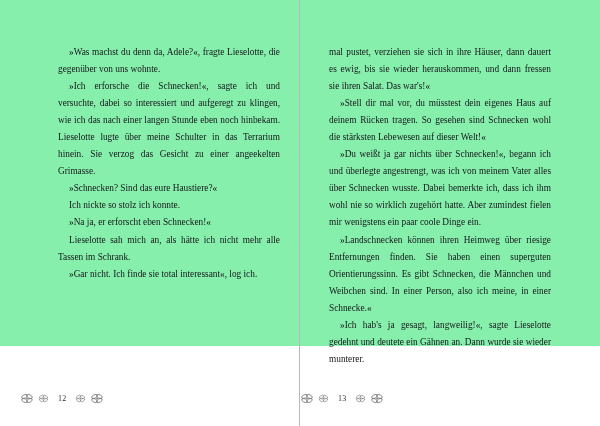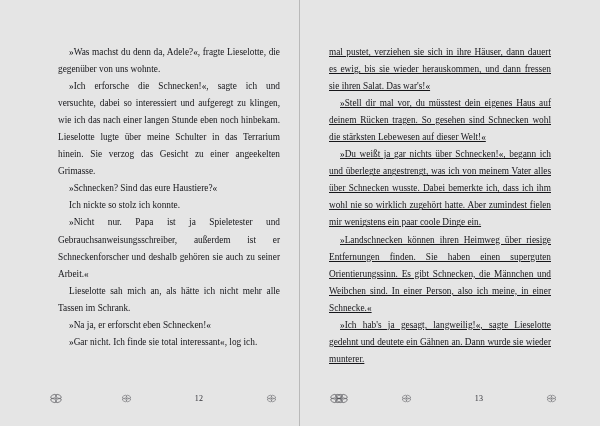--- a/index.html
+++ b/index.html
@@ -10,22 +10,22 @@
     width: 600px;
     height: 426px;
     background: #ffffff;
     font-family: "Liberation Serif", "DejaVu Serif", serif;
     overflow: hidden;
   }
 
   .spread {
     position: relative;
     width: 600px;
-    height: 426px;
-    background: #e5e5e5;
+    height: 346px;
+    background: #86efac;
     display: flex;
   }
 
   
   .gutter {
     position: absolute;
     left: 299px;
     top: 0;
     width: 1px;
     height: 426px;
@@ -43,42 +43,41 @@
   .page-right { padding: 44px 22px 0 29px; }
 
   .text-block {
     font-size: 9.3px;
     line-height: 17.05px;
     color: #16161a;
     text-align: justify;
     text-justify: inter-word;
     hyphens: manual;
   }
-  .page-right .text-block { width: 222px; text-decoration: underline; }
+  .page-right .text-block { width: 222px; }
   .page-left  .text-block { width: 222px; }
 
   .para {
     margin: 0;
     text-indent: 11px;
   }
   .para.cont {
     text-indent: 0;
   }
 
   
   .footer {
     position: absolute;
     bottom: 22px;
     left: 0;
     width: 300px;
     display: flex;
     align-items: center;
-    justify-content: space-between;
+    justify-content: flex-start;
     gap: 4px;
-    margin-left: 29px;
   }
   .page-left .footer  { padding-left: 20px; }
   .page-right .footer { padding-right: 22px; }
 
   .folio {
     font-size: 8px;
     color: #303036;
     letter-spacing: 0.2px;
     padding: 0 5px;
     font-family: "Liberation Serif", "DejaVu Serif", serif;
@@ -96,23 +95,22 @@
 <div class="spread">
 
   <div class="gutter"></div>
 
   <div class="page page-left">
     <div class="text-block">
       <p class="para">»Was machst du denn da, Adele?«, fragte Lieselotte, die gegenüber von uns wohnte.</p>
       <p class="para">»Ich erforsche die Schnecken!«, sagte ich und versuchte, dabei so interessiert und aufgeregt zu klingen, wie ich das nach einer langen Stunde eben noch hinbekam. Lieselotte lugte über meine Schulter in das Terrarium hinein. Sie verzog das Gesicht zu einer angeekelten Grimasse.</p>
       <p class="para">»Schnecken? Sind das eure Haustiere?«</p>
       <p class="para">Ich nickte so stolz ich konnte.</p>
-      <p class="para">»Nicht nur. Papa ist ja Spieletester und Gebrauchsanweisungsschreiber, außerdem ist er Schneckenforscher und deshalb gehören sie auch zu seiner Arbeit.«</p>
+      <p class="para">»Na ja, er erforscht eben Schnecken!«</p>
       <p class="para">Lieselotte sah mich an, als hätte ich nicht mehr alle Tassen im Schrank.</p>
-      <p class="para">»Na ja, er erforscht eben Schnecken!«</p>
       <p class="para">»Gar nicht. Ich finde sie total interessant«, log ich.</p>
     </div>
 
     <div class="footer">
       <svg class="ornament" width="14" height="11" viewBox="0 0 28 22">
         <g fill="none" stroke="#3a3a40" stroke-width="1.5">
           <ellipse cx="9" cy="7" rx="6" ry="3.4" transform="rotate(-28 9 7)"></ellipse>
           <ellipse cx="9" cy="15" rx="6" ry="3.4" transform="rotate(28 9 15)"></ellipse>
           <ellipse cx="19" cy="7" rx="6" ry="3.4" transform="rotate(28 19 7)"></ellipse>
           <ellipse cx="19" cy="15" rx="6" ry="3.4" transform="rotate(-28 19 15)"></ellipse>

